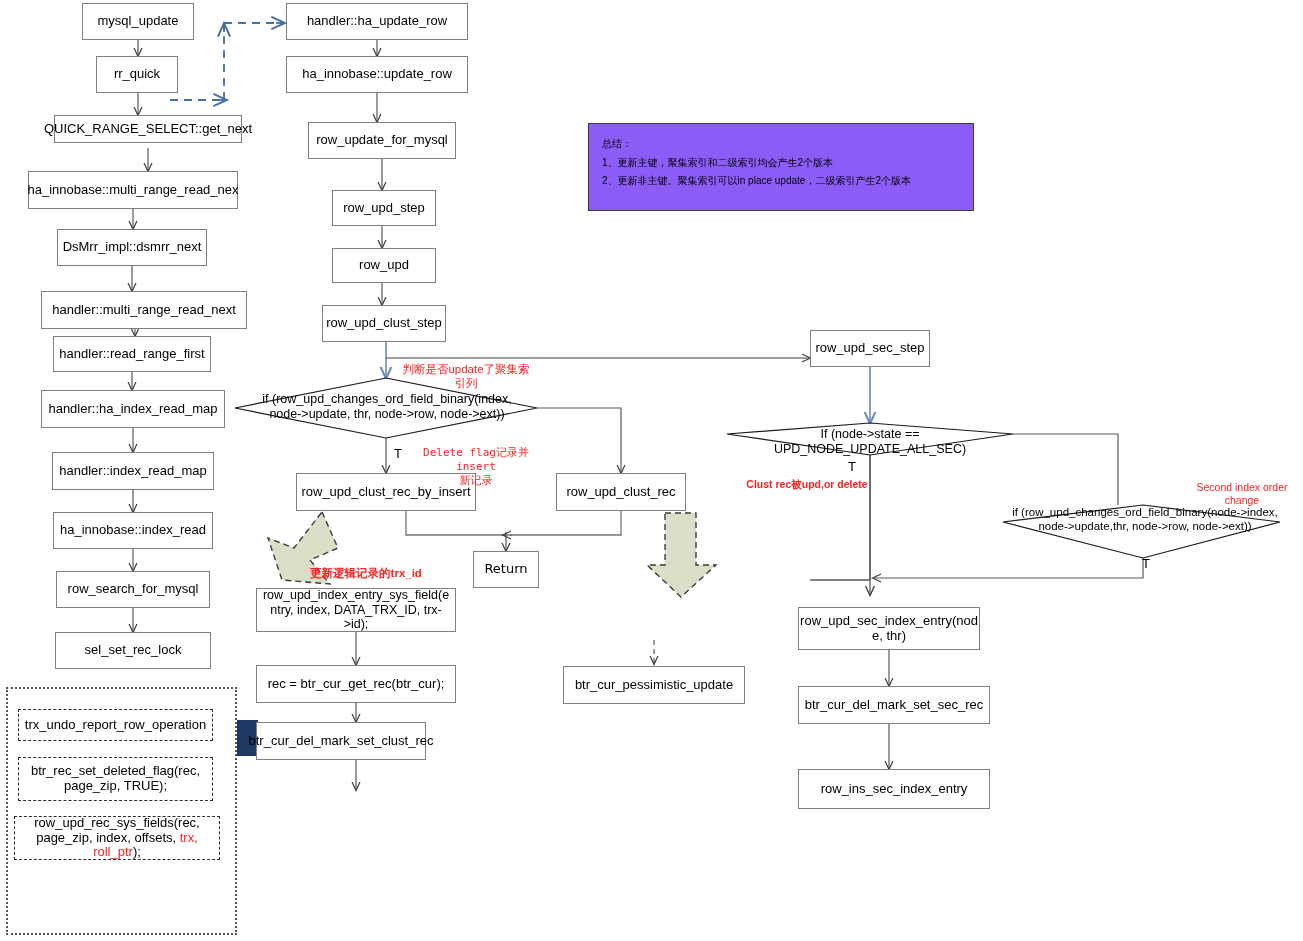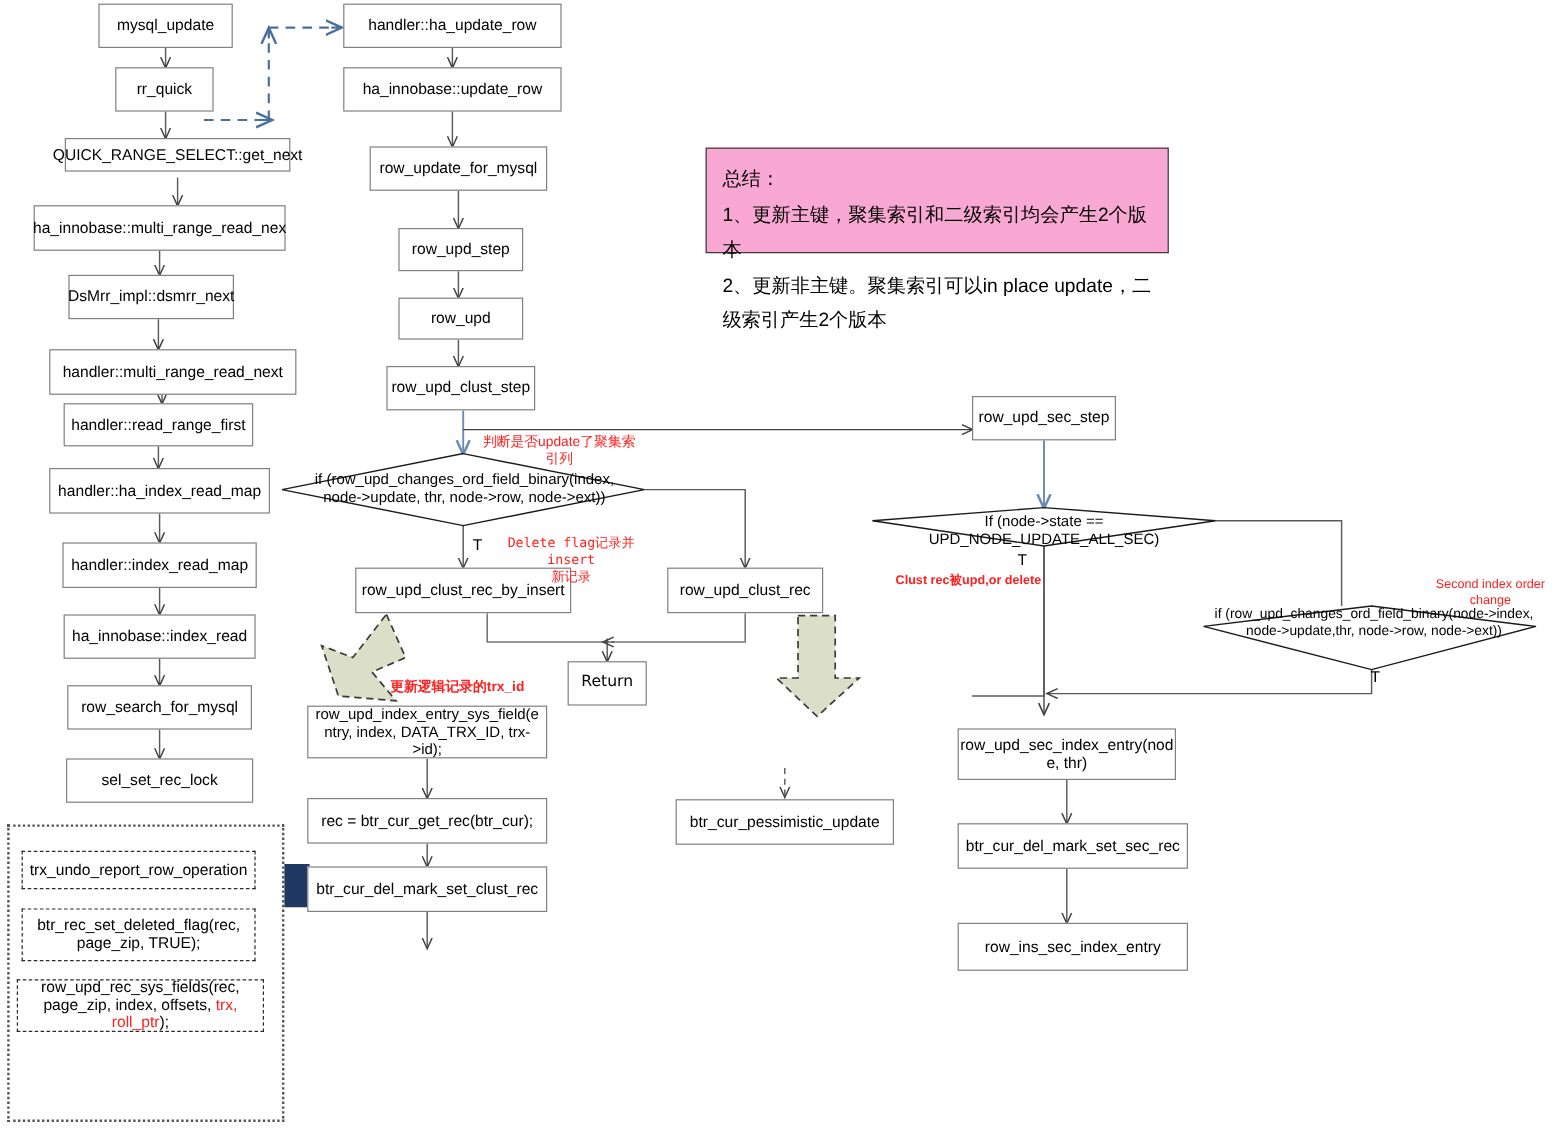--- a/index.html
+++ b/index.html
@@ -53,22 +53,22 @@
   .anno.mono { font-family: "DejaVu Sans Mono", monospace; font-size: 11px; }
   .tlabel {
     position: absolute;
     font-size: 13px;
     color: #000;
     z-index: 5;
   }
   .summary {
     position: absolute;
     border: 1px solid #3b3b3b;
-    background: #f9a8d4;
-    font-size: 16px;
+    background: #8b5cf6;
+    font-size: 10px;
     color: #000;
     padding: 11px 13px 8px 13px;
     line-height: 1.85;
     z-index: 3;
   }
   .dotgroup {
     position: absolute;
     border: 2px dotted #555;
     z-index: 2;
     background: #fff;
@@ -188,21 +188,21 @@
     </div>
   <div class="node thick" style="left:96px; top:56px; width:82px; height:37px;">
       <span>rr_quick</span>
     </div>
   <div class="node thick" style="left:54px; top:115px; width:188px; height:28px;">
       <span>QUICK_RANGE_SELECT::get_next</span>
     </div>
   <div class="node" style="left:28px; top:171px; width:210px; height:38px;">
       <span>ha_innobase::multi_range_read_nex</span>
     </div>
-  <div class="node" style="left:57px; top:229px; width:138px; height:37px;">
+  <div class="node" style="left:57px; top:229px; width:150px; height:37px;">
       <span>DsMrr_impl::dsmrr_next</span>
     </div>
   <div class="node thick" style="left:41px; top:291px; width:206px; height:38px;">
       <span>handler::multi_range_read_next</span>
     </div>
   <div class="node thick" style="left:53px; top:336px; width:158px; height:36px;">
       <span>handler::read_range_first</span>
     </div>
   <div class="node thick" style="left:41px; top:390px; width:184px; height:38px;">
       <span>handler::ha_index_read_map</span>
@@ -253,38 +253,38 @@
   <div class="diamond-label" style="left:244px; top:392px; width:286px;">
     <div>if (row_upd_changes_ord_field_binary(index,</div>
     <div>node-&gt;update, thr,  node-&gt;row, node-&gt;ext))</div>
   </div>
   <div class="tlabel" style="left:394px; top:446px;"><span>T</span></div>
 
   <div class="anno" style="left:398px; top:362px; width:136px;"><span style="white-space:pre-line;">判断是否update了聚集索
 引列</span></div>
   <div class="anno mono" style="left:408px; top:446px; width:136px;"><span style="white-space:pre-line;">Delete flag记录并insert
 新记录</span></div>
-  <div class="anno" style="left:317px; top:566px; width:120px; text-align:right; font-weight:bold;"><span>更新逻辑记录的trx_id</span></div>
+  <div class="anno" style="left:306px; top:566px; width:120px; text-align:center; font-weight:bold;"><span>更新逻辑记录的trx_id</span></div>
 
   <div class="node thick" style="left:296px; top:473px; width:180px; height:38px;">
       <span>row_upd_clust_rec_by_insert</span>
     </div>
   <div class="node thick" style="left:556px; top:473px; width:130px; height:38px;">
       <span>row_upd_clust_rec</span>
     </div>
   <div class="node thick" style="left:473px; top:551px; width:66px; height:37px;">
       <span style="font-family:'DejaVu Sans',sans-serif;">Return</span>
     </div>
 
   <div class="node thick" style="left:256px; top:588px; width:200px; height:44px; white-space:pre-line; font-size:12.5px;"><span>row_upd_index_entry_sys_field(e
 ntry, index, DATA_TRX_ID, trx-&gt;id);</span></div>
   <div class="node thick" style="left:256px; top:665px; width:200px; height:38px;">
       <span>rec = btr_cur_get_rec(btr_cur);</span>
     </div>
-  <div class="node thick" style="left:256px; top:722px; width:200px; height:38px;">
+  <div class="node thick" style="left:256px; top:722px; width:170px; height:38px;">
       <span>btr_cur_del_mark_set_clust_rec</span>
     </div>
 
   <div class="node thick" style="left:563px; top:666px; width:182px; height:38px;">
       <span>btr_cur_pessimistic_update</span>
     </div>
 
   <div class="node thick" style="left:810px; top:330px; width:120px; height:37px;">
       <span>row_upd_sec_step</span>
     </div>

